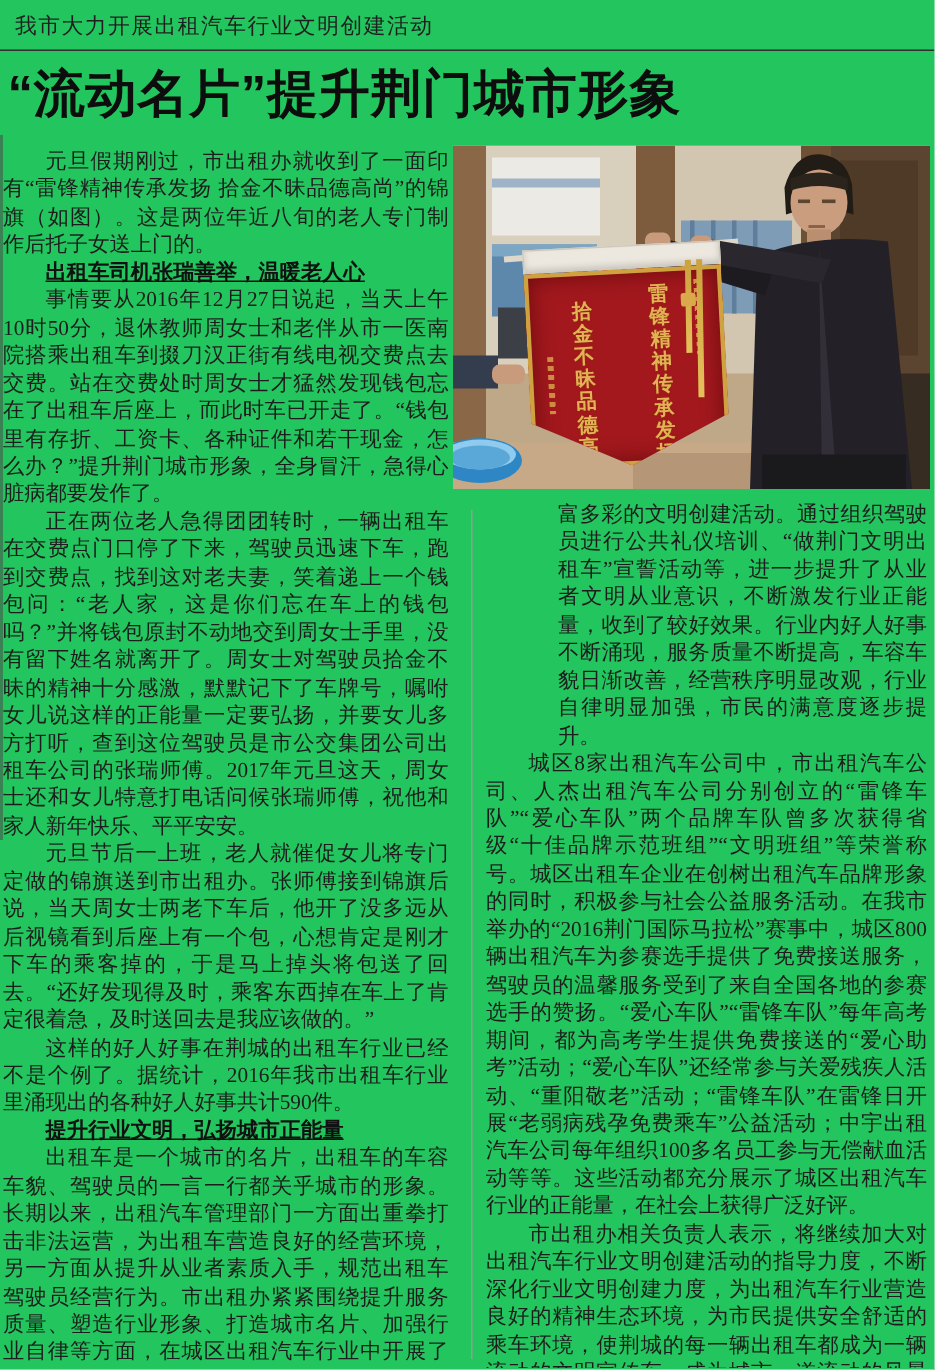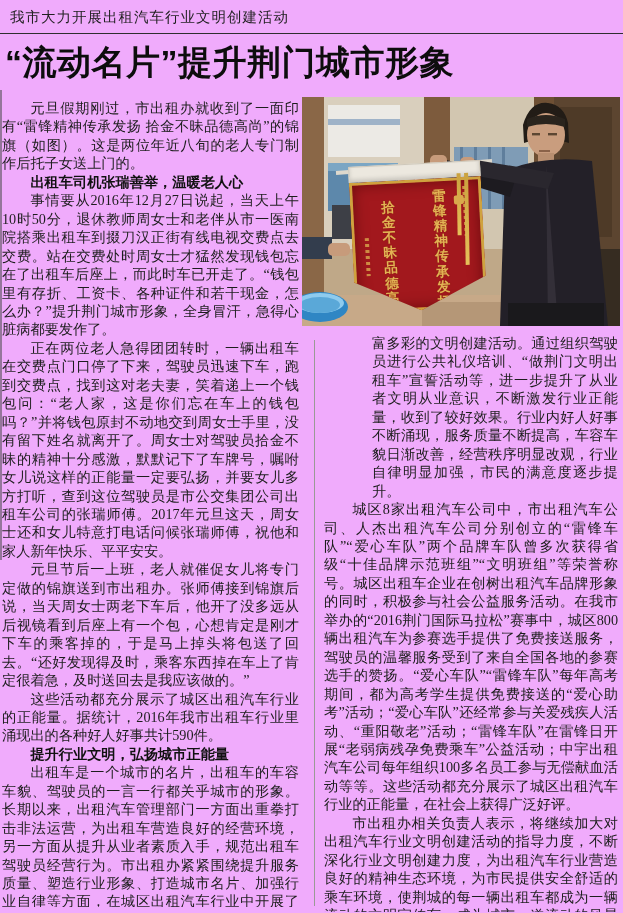--- a/index.html
+++ b/index.html
@@ -1,18 +1,18 @@
 <!DOCTYPE html>
 <html><head>
 <meta charset="utf-8">
 <style>
   html,body { margin:0; padding:0; background:#e8e8e6; }
   .page {
     position:relative; width:623px; height:913px; margin:0 auto;
-    background:#f0abfc; overflow:hidden; color:#1c1c1c;
+    background:#22c55e; overflow:hidden; color:#1c1c1c;
     font-family:"Liberation Serif", serif;
   }
   .scan-edge { position:absolute; left:0; top:90px; width:2px; height:470px; background:#4a4a4a; opacity:.55; }
   .kicker {
     position:absolute; left:10px; top:8px; font-size:14.5px; letter-spacing:1px;
     font-family:"Liberation Sans", sans-serif; color:#1f1f1f;
   }
   .kicker-rule { position:absolute; left:0; top:33px; width:623px; height:1px; background:#2f2f2f; }
   .headline {
     position:absolute; left:5px; top:40px; margin:0; font-size:34px; font-weight:bold;
@@ -22,21 +22,21 @@
     position:absolute; left:2px; top:99px; width:297px; height:808px; overflow:hidden;
   }
   .col-right {
     position:absolute; left:324px; top:334px; width:294px; height:578px; overflow:hidden;
   }
   .col-divider { position:absolute; left:314px; top:340px; width:1px; height:566px; background:#9a9a96; }
   .para, .subhead {
     margin:0; font-size:14.2px; line-height:18.45px; text-align:justify; text-indent:2em; color:#1d1d1d;
   }
   .para.cont { text-indent:0;margin-left:48px; }
-  .subhead { font-weight:bold; font-family:"Liberation Sans", sans-serif; color:#111; }
+  .subhead { font-weight:bold; font-family:"Liberation Sans", sans-serif; color:#111;text-decoration:underline; }
   .byline {
     margin:1px 2px 0 0; font-size:14.6px; line-height:19px; text-align:right; font-weight:bold;
     font-family:"Liberation Sans", sans-serif; color:#111;
   }
   
   .photo {
     position:absolute; left:302px; top:97px; width:318px; height:229px; overflow:hidden;
     background:#bfa888;
   }
   .photo svg { position:absolute; left:0; top:0; }
@@ -87,21 +87,21 @@
   <div class="kicker">我市大力开展出租汽车行业文明创建活动</div>
   <div class="kicker-rule"></div>
   <h1 class="headline">“流动名片”提升荆门城市形象</h1>
 
   <div class="col-left">
       <p class="para">元旦假期刚过，市出租办就收到了一面印有“雷锋精神传承发扬 拾金不昧品德高尚”的锦旗（如图）。这是两位年近八旬的老人专门制作后托子女送上门的。</p>
       <p class="subhead">出租车司机张瑞善举，温暖老人心</p>
       <p class="para">事情要从2016年12月27日说起，当天上午10时50分，退休教师周女士和老伴从市一医南院搭乘出租车到掇刀汉正街有线电视交费点去交费。站在交费处时周女士才猛然发现钱包忘在了出租车后座上，而此时车已开走了。“钱包里有存折、工资卡、各种证件和若干现金，怎么办？”提升荆门城市形象，全身冒汗，急得心脏病都要发作了。</p>
       <p class="para">正在两位老人急得团团转时，一辆出租车在交费点门口停了下来，驾驶员迅速下车，跑到交费点，找到这对老夫妻，笑着递上一个钱包问：“老人家，这是你们忘在车上的钱包吗？”并将钱包原封不动地交到周女士手里，没有留下姓名就离开了。周女士对驾驶员拾金不昧的精神十分感激，默默记下了车牌号，嘱咐女儿说这样的正能量一定要弘扬，并要女儿多方打听，查到这位驾驶员是市公交集团公司出租车公司的张瑞师傅。2017年元旦这天，周女士还和女儿特意打电话问候张瑞师傅，祝他和家人新年快乐、平平安安。</p>
       <p class="para">元旦节后一上班，老人就催促女儿将专门定做的锦旗送到市出租办。张师傅接到锦旗后说，当天周女士两老下车后，他开了没多远从后视镜看到后座上有一个包，心想肯定是刚才下车的乘客掉的，于是马上掉头将包送了回去。“还好发现得及时，乘客东西掉在车上了肯定很着急，及时送回去是我应该做的。”</p>
-      <p class="para">这些活动都充分展示了城区出租汽车行业的正能量。据统计，2016年我市出租车行业里涌现出的各种好人好事共计590件。</p>
+      <p class="para">这样的好人好事在荆城的出租车行业已经不是个例了。据统计，2016年我市出租车行业里涌现出的各种好人好事共计590件。</p>
       <p class="subhead">提升行业文明，弘扬城市正能量</p>
       <p class="para">出租车是一个城市的名片，出租车的车容车貌、驾驶员的一言一行都关乎城市的形象。长期以来，出租汽车管理部门一方面出重拳打击非法运营，为出租车营造良好的经营环境，另一方面从提升从业者素质入手，规范出租车驾驶员经营行为。市出租办紧紧围绕提升服务质量、塑造行业形象、打造城市名片、加强行业自律等方面，在城区出租汽车行业中开展了丰</p>
     </div>
 
   <div class="col-divider"></div>
 
   <div class="photo">
     <svg width="318" height="229" viewBox="0 0 318 229">
 
       <g>

